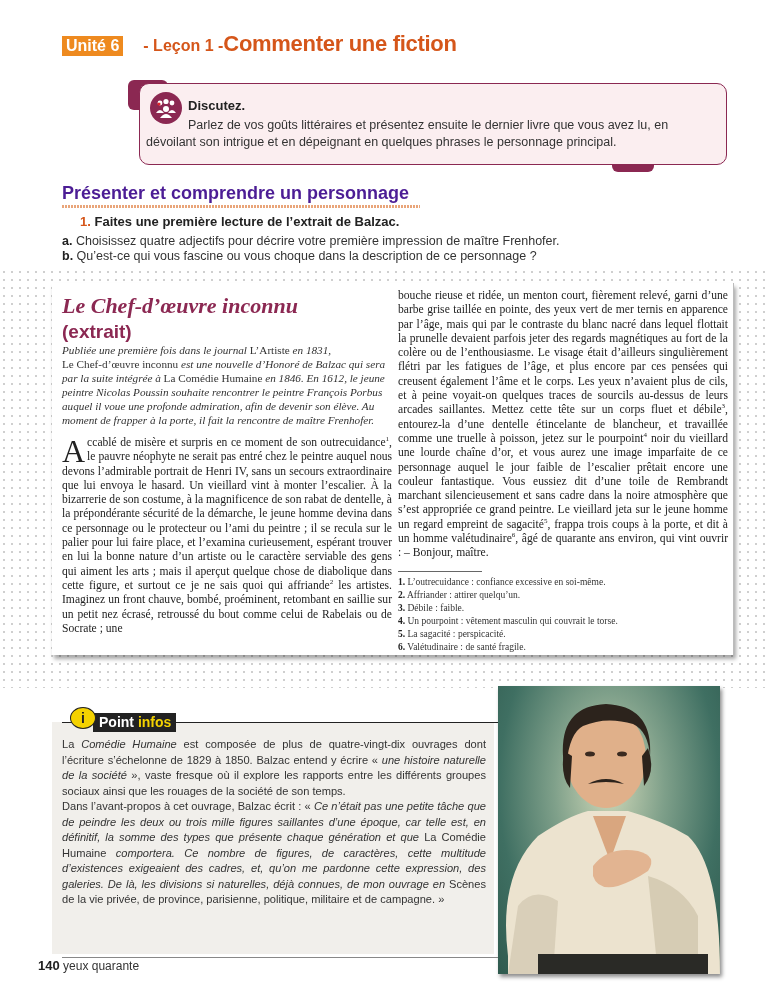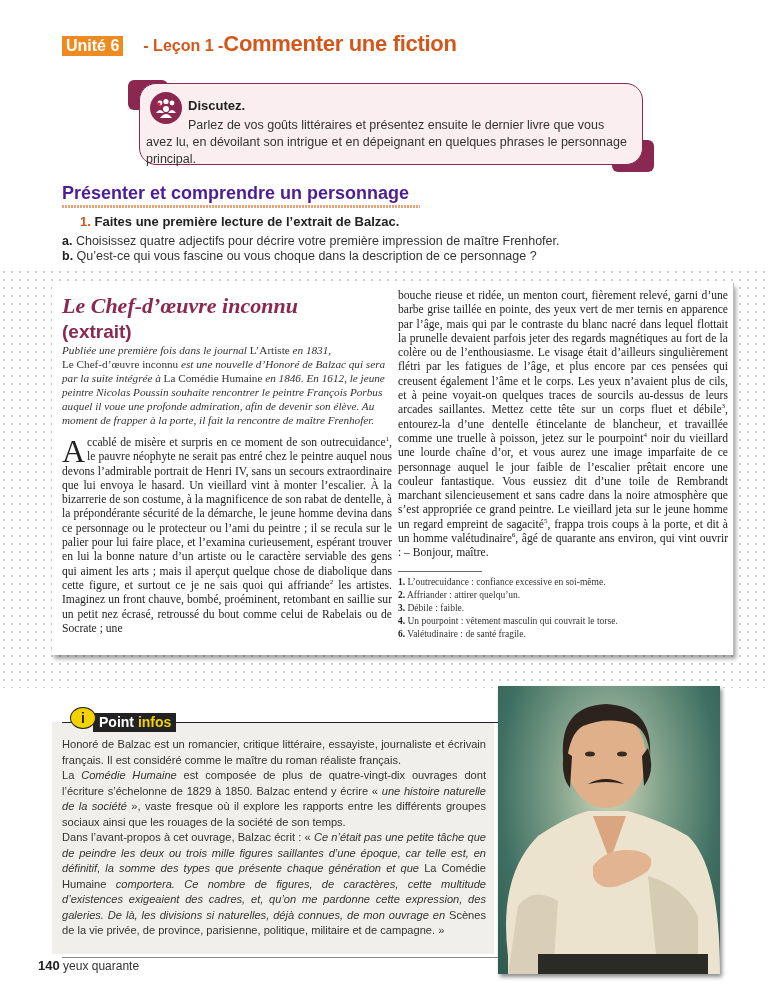--- a/index.html
+++ b/index.html
@@ -8,21 +8,21 @@
 
   
   .unit-title { position: absolute; left: 62px; top: 31px; display: flex; align-items: baseline; white-space: nowrap; }
   .unit-badge { background: #ee8a1f; color: #fff; font-weight: bold; font-size: 16px; padding: 1px 4px; line-height: 18px; }
   .unit-sep { color: #d5561a; font-weight: bold; font-size: 16px; margin-left: 20px; }
   .unit-main { color: #d5561a; font-weight: bold; font-size: 22px; letter-spacing: -0.3px; }
 
   
   .disc-back-tl { position: absolute; left: 128px; top: 80px; width: 40px; height: 30px; background: #8b2852; border-radius: 6px; }
   .disc-back-br { position: absolute; left: 612px; top: 140px; width: 42px; height: 32px; background: #8b2852; border-radius: 6px; }
-  .disc-box { position: absolute; left: 139px; top: 83px; width: 504px; height: 82px; background: #fbeef0; border: 1.5px solid #8b2852; border-radius: 17px; }
+  .disc-box { position: absolute; left: 139px; top: 83px; width: 588px; height: 82px; background: #fbeef0; border: 1.5px solid #8b2852; border-radius: 10px; }
   .disc-icon { position: absolute; left: 10px; top: 8px; width: 32px; height: 32px; border-radius: 50%; background: #8b2852; display: flex; align-items: center; justify-content: center; }
   .disc-title { position: absolute; left: 48px; top: 14px; font-weight: bold; font-size: 13px; color: #222; }
   .disc-text { position: absolute; left: 6px; top: 33px; right: 8px; font-size: 12.5px; line-height: 17px; color: #333; text-indent: 42px; }
 
   
   .section-title { position: absolute; left: 62px; top: 183px; font-weight: bold; font-size: 18px; color: #4c1d95; }
   .section-underline { position: absolute; left: 62px; top: 205px; width: 358px; height: 3px;
     background: repeating-linear-gradient(90deg, #e9a57a 0 2px, transparent 2px 3px); }
   .q1 { position: absolute; left: 80px; top: 214px; font-size: 13px; font-weight: bold; color: #222; }
   .q1 .num { color: #d5561a; }
@@ -127,34 +127,34 @@
   </div>
   <div class="ex-col2">
     <div class="ex-right">
       <span>bouche rieuse et ridée, un menton court, fièrement relevé, garni d’une barbe grise taillée en pointe, des yeux vert de mer ternis en apparence par l’âge, mais qui par le contraste du blanc nacré dans lequel flottait la prunelle devaient parfois jeter des regards magnétiques au fort de la colère ou de l’enthousiasme. Le visage était d’ailleurs singulièrement flétri par les fatigues de l’âge, et plus encore par ces pensées qui creusent également l’âme et le corps. Les yeux n’avaient plus de cils, et à peine voyait-on quelques traces de sourcils au-dessus de leurs arcades saillantes. Mettez cette tête sur un corps fluet et débile</span><sup>3</sup><span>, entourez-la d’une dentelle étincelante de blancheur, et travaillée comme une truelle à poisson, jetez sur le pourpoint</span><sup>4</sup><span> noir du vieillard une lourde chaîne d’or, et vous aurez une image imparfaite de ce personnage auquel le jour faible de l’escalier prêtait encore une couleur fantastique. Vous eussiez dit d’une toile de Rembrandt marchant silencieusement et sans cadre dans la noire atmosphère que s’est appropriée ce grand peintre. Le vieillard jeta sur le jeune homme un regard empreint de sagacité</span><sup>5</sup><span>, frappa trois coups à la porte, et dit à un homme valétudinaire</span><sup>6</sup><span>, âgé de quarante ans environ, qui vint ouvrir : – Bonjour, maître.</span>
     </div>
     <div class="fn-rule"></div>
     <div class="fn"><b>1.</b> <span>L’outrecuidance : confiance excessive en soi-même.</span></div>
     <div class="fn"><b>2.</b> <span>Affriander : attirer quelqu’un.</span></div>
     <div class="fn"><b>3.</b> <span>Débile : faible.</span></div>
     <div class="fn"><b>4.</b> <span>Un pourpoint : vêtement masculin qui couvrait le torse.</span></div>
+    <div class="fn"><b>5.</b> <span>La sagacité : perspicacité.</span></div>
     <div class="fn"><b>6.</b> <span>Valétudinaire : de santé fragile.</span></div>
   </div>
 </div>
 
 <div class="pi-wrap"></div>
 <div class="pi-line"></div>
 <div class="pi-badge">
   <div class="pi-bubble">i</div>
   <div class="pi-label">
     <span>Point</span> <span class="hl">infos</span>
   </div>
 </div>
 <div class="pi-text">
-  <div>Honoré de Balzac est un romancier, critique littéraire, essayiste, journaliste et écrivain français. Il est considéré comme le maître du roman réaliste français.</div>
   <div>
     <span>La </span><i>Comédie Humaine</i><span> est composée de plus de quatre-vingt-dix ouvrages dont l’écriture s’échelonne de 1829 à 1850. Balzac entend y écrire « </span><i>une histoire naturelle de la société</i><span> », vaste fresque où il explore les rapports entre les différents groupes sociaux ainsi que les rouages de la société de son temps.</span>
   </div>
   <div>
     <span>Dans l’avant-propos à cet ouvrage, Balzac écrit : « </span><i>Ce n’était pas une petite tâche que de peindre les deux ou trois mille figures saillantes d’une époque, car telle est, en définitif, la somme des types que présente chaque génération et que</i><span> La Comédie Humaine </span><i>comportera. Ce nombre de figures, de caractères, cette multitude d’existences exigeaient des cadres, et, qu’on me pardonne cette expression, des galeries. De là, les divisions si naturelles, déjà connues, de mon ouvrage en</i><span> Scènes de la vie privée, de province, parisienne, politique, militaire et de campagne. »</span>
   </div>
 </div>
 
 <div class="portrait">
   <svg width="222" height="288" viewBox="0 0 222 288">

